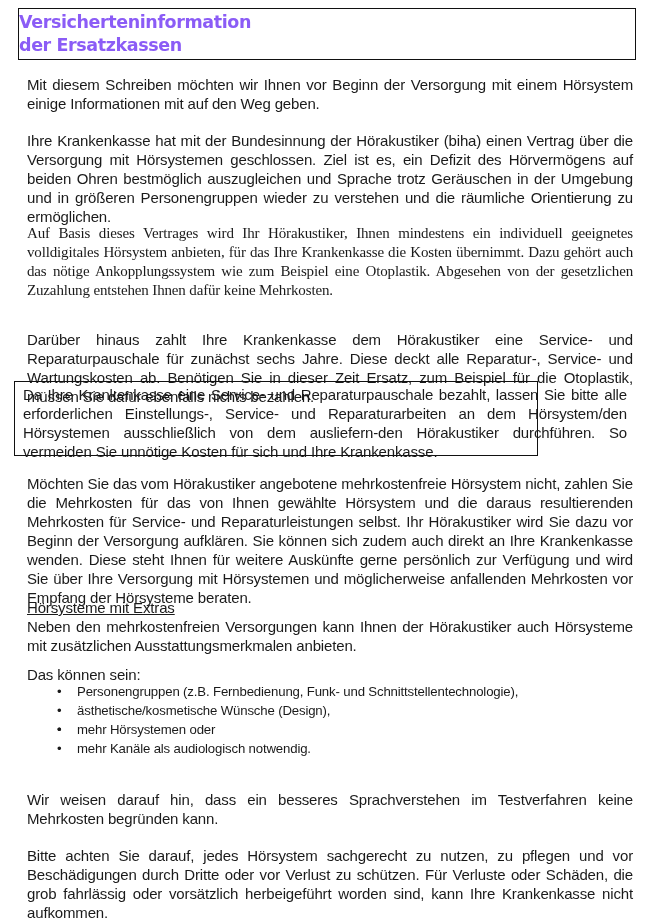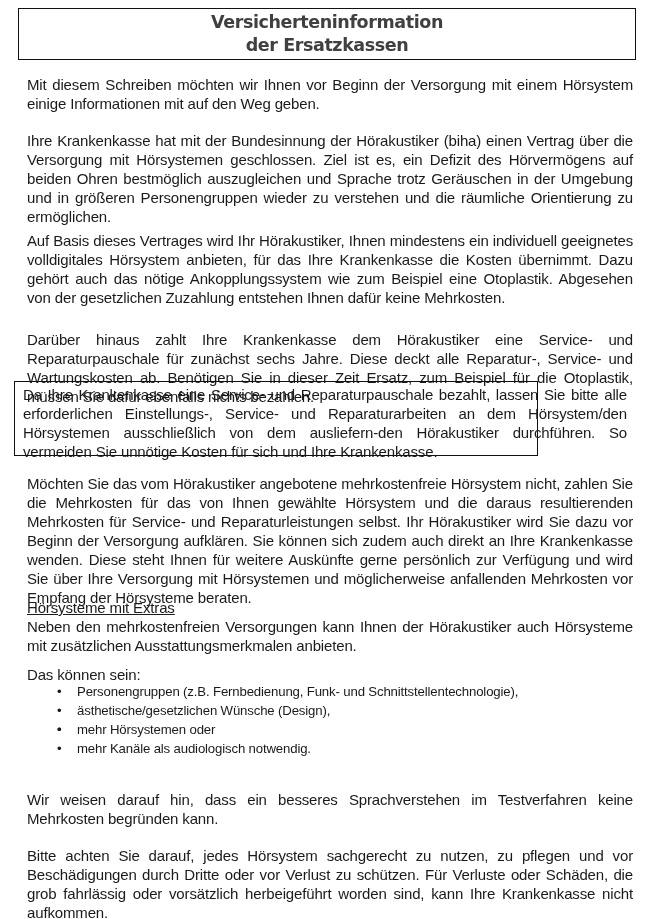--- a/index.html
+++ b/index.html
@@ -3,22 +3,22 @@
 <meta charset="utf-8">
 <style>
   html, body { margin: 0; padding: 0; background: #ffffff; }
   body {
     width: 655px; height: 919px; overflow: hidden; position: relative;
     font-family: "Liberation Sans", sans-serif; color: #1a1a1a;
   }
   .title-box {
     position: absolute; left: 18px; top: 8px; width: 618px; height: 52px;
     border: 1.5px solid #111; box-sizing: border-box;
-    text-align: center; font-weight: bold; font-size: 17.5px; line-height: 23px;
-    padding-top: 2px; color: #404040;
+    text-align: left; font-weight: bold; font-size: 17.5px; line-height: 23px;
+    padding-top: 2px; color: #8b5cf6;
     font-family: "DejaVu Sans", sans-serif; letter-spacing: -0.4px;
   }
   .p {
     position: absolute; left: 27px; width: 606px;
     font-size: 15px; line-height: 19px; text-align: justify;
     letter-spacing: -0.15px;
   }
   .p.left { text-align: left; }
   .info-box {
     position: absolute; left: 14px; top: 381px; width: 524px; height: 75px;
@@ -40,38 +40,38 @@
 
 <div class="title-box">
   <div>Versicherteninformation</div>
   <div>der Ersatzkassen</div>
 </div>
 
 <div class="p" style="top:75px;">Mit diesem Schreiben möchten wir Ihnen vor Beginn der Versorgung mit einem Hörsystem einige Informationen mit auf den Weg geben.</div>
 
 <div class="p" style="top:131px;">Ihre Krankenkasse hat mit der Bundesinnung der Hörakustiker (biha) einen Vertrag über die Versorgung mit Hörsystemen geschlossen. Ziel ist es, ein Defizit des Hörvermögens auf beiden Ohren bestmöglich auszugleichen und Sprache trotz Geräuschen in der Umgebung und in größeren Personengruppen wieder zu verstehen und die räumliche Orientierung zu ermöglichen.</div>
 
-<div class="p" style="top:231px;">Auf Basis dieses Vertrages wird Ihr Hörakustiker, Ihnen mindestens ein individuell geeignetes volldigitales Hörsystem anbieten, für das Ihre Krankenkasse die Kosten übernimmt. Dazu gehört auch das nötige Ankopplungssystem wie zum Beispiel eine Otoplastik. Abgesehen von der gesetzlichen Zuzahlung entstehen Ihnen dafür keine Mehrkosten.</div>
+<div class="p" style="top:224px;font-family:Liberation Serif, serif;">Auf Basis dieses Vertrages wird Ihr Hörakustiker, Ihnen mindestens ein individuell geeignetes volldigitales Hörsystem anbieten, für das Ihre Krankenkasse die Kosten übernimmt. Dazu gehört auch das nötige Ankopplungssystem wie zum Beispiel eine Otoplastik. Abgesehen von der gesetzlichen Zuzahlung entstehen Ihnen dafür keine Mehrkosten.</div>
 
 <div class="p" style="top:318px;margin-top:12px;">Darüber hinaus zahlt Ihre Krankenkasse dem Hörakustiker eine Service- und Reparaturpauschale für zunächst sechs Jahre. Diese deckt alle Reparatur-, Service- und Wartungskosten ab. Benötigen Sie in dieser Zeit Ersatz, zum Beispiel für die Otoplastik, müssen Sie dafür ebenfalls nichts bezahlen.</div>
 
 <div class="info-box">
   <div class="p">Da Ihre Krankenkasse eine Service- und Reparaturpauschale bezahlt, lassen Sie bitte alle erforderlichen Einstellungs-, Service- und Reparaturarbeiten an dem Hörsystem/den Hörsystemen ausschließlich von dem ausliefern-den Hörakustiker durchführen. So vermeiden Sie unnötige Kosten für sich und Ihre Krankenkasse.</div>
 </div>
 
 <div class="p" style="top:474px;">Möchten Sie das vom Hörakustiker angebotene mehrkostenfreie Hörsystem nicht, zahlen Sie die Mehrkosten für das von Ihnen gewählte Hörsystem und die daraus resultierenden Mehrkosten für Service- und Reparaturleistungen selbst. Ihr Hörakustiker wird Sie dazu vor Beginn der Versorgung aufklären. Sie können sich zudem auch direkt an Ihre Krankenkasse wenden. Diese steht Ihnen für weitere Auskünfte gerne persönlich zur Verfügung und wird Sie über Ihre Versorgung mit Hörsystemen und möglicherweise anfallenden Mehrkosten vor Empfang der Hörsysteme beraten.</div>
 
 <div class="p left heading" style="top:598px;">Hörsysteme mit Extras</div>
 <div class="p" style="top:617px;">Neben den mehrkostenfreien Versorgungen kann Ihnen der Hörakustiker auch Hörsysteme mit zusätzlichen Ausstattungsmerkmalen anbieten.</div>
 
 <div class="p left" style="top:665px;">Das können sein:</div>
 
 <ul class="bullets">
   <li><span class="dot">•</span><span>Personengruppen (z.B. Fernbedienung, Funk- und Schnittstellentechnologie),</span></li>
-  <li><span class="dot">•</span><span>ästhetische/gesetzlichen Wünsche (Design),</span></li>
+  <li><span class="dot">•</span><span>ästhetische/kosmetische Wünsche (Design),</span></li>
   <li><span class="dot">•</span></li>
   <li><span class="dot">•</span><span>mehr Hörsystemen oder</span></li>
   <li><span class="dot">•</span><span>mehr Kanäle als audiologisch notwendig.</span></li>
 </ul>
 
 <div class="p" style="top:790px;">Wir weisen darauf hin, dass ein besseres Sprachverstehen im Testverfahren keine Mehrkosten begründen kann.</div>
 
 <div class="p" style="top:846px;">Bitte achten Sie darauf, jedes Hörsystem sachgerecht zu nutzen, zu pflegen und vor Beschädigungen durch Dritte oder vor Verlust zu schützen. Für Verluste oder Schäden, die grob fahrlässig oder vorsätzlich herbeigeführt worden sind, kann Ihre Krankenkasse nicht aufkommen.</div>
 
 </body></html>

